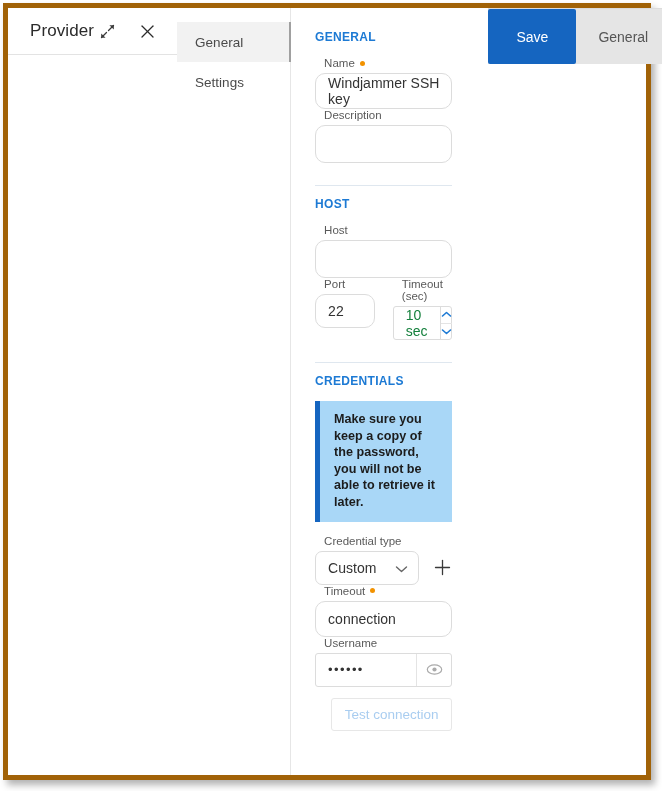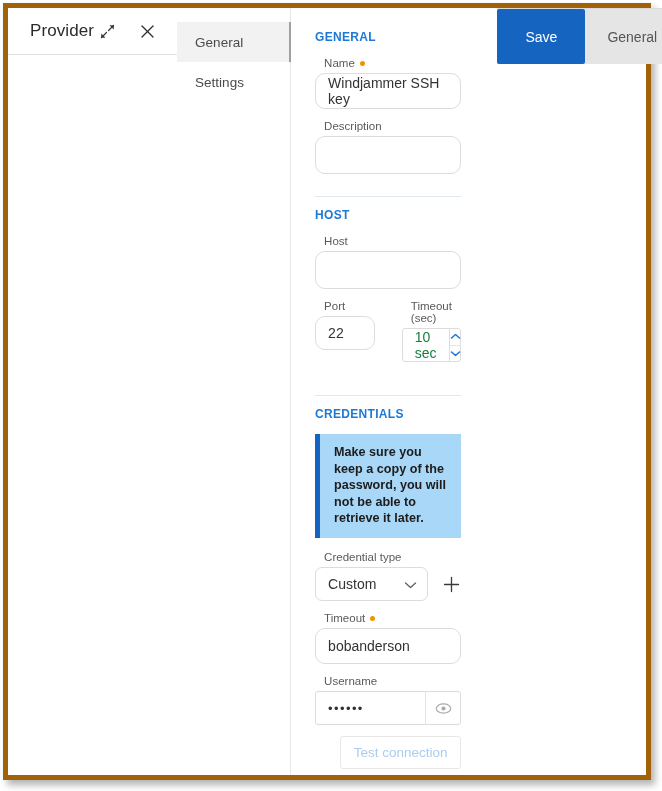--- a/index.html
+++ b/index.html
@@ -114,21 +114,21 @@
     font-size: 12px;
     font-weight: bold;
     color: #1d7ad4;
     letter-spacing: .3px;
     margin-bottom: 13px;
   }
   .section-rule {
     border-top: 1px solid #dfe7ef;
     margin: 22px 0 11px 0;
   }
-  .field { margin-bottom: 11px; }
+  .field { }
   .field-label {
     font-size: 11.5px;
     color: #5a5a5a;
     margin-bottom: 4px;
     padding-left: 9px;
     display: flex;
     align-items: center;
   }
   .req-dot {
     width: 5px;
@@ -146,21 +146,21 @@
     display: flex;
     align-items: center;
     padding: 0 12px;
     font-size: 14px;
     color: #333;
     box-sizing: border-box;
   }
   .input.tall { height: 36px; }
   .input.area { height: 38px; align-items: flex-start; padding-top: 8px; }
 
-  .row { display: flex; gap: 27px; }
+  .row { display: flex; gap: 18px; }
   .row > .col { flex: 1; min-width: 0; }
 
   
   .spin-wrap {
     display: flex;
     border: 1px solid #dcdcdc;
     border-radius: 3px;
     height: 34px;
     box-sizing: border-box;
     background: #fff;
@@ -435,21 +435,21 @@
           </div>
         </div>
       </div>
 
       <div class="field">
         <div class="field-label">
           <span>Timeout</span>
           <span class="req-dot"></span>
         </div>
         <div class="input tall">
-          <span>bobanderson</span>
+          <span>connection</span>
         </div>
       </div>
 
       <div class="field">
         <div class="field-label">
           <span>Username</span>
         </div>
         <div class="pw-wrap">
           <div class="pw-value">••••••</div>
           <div class="pw-eye">

